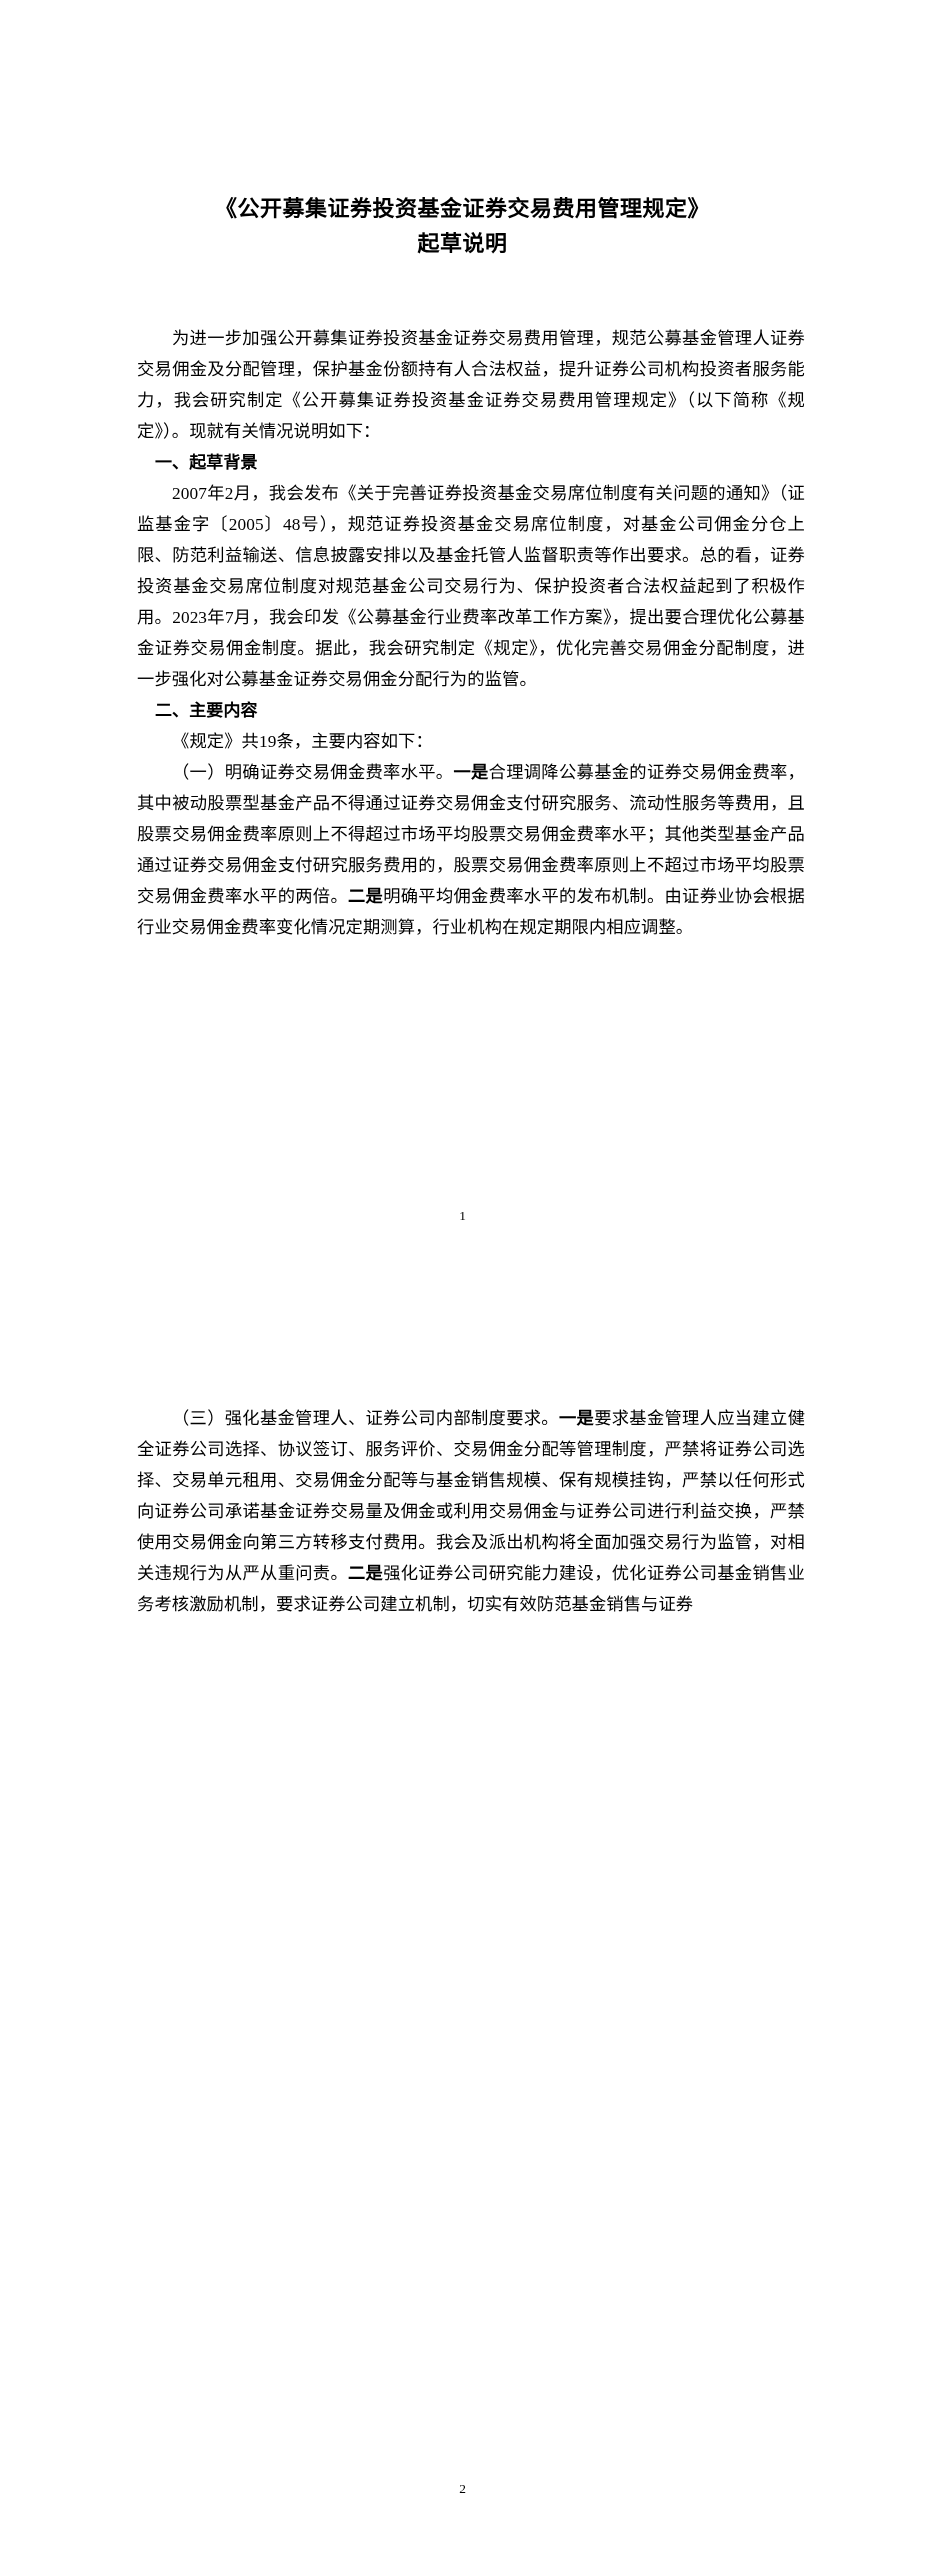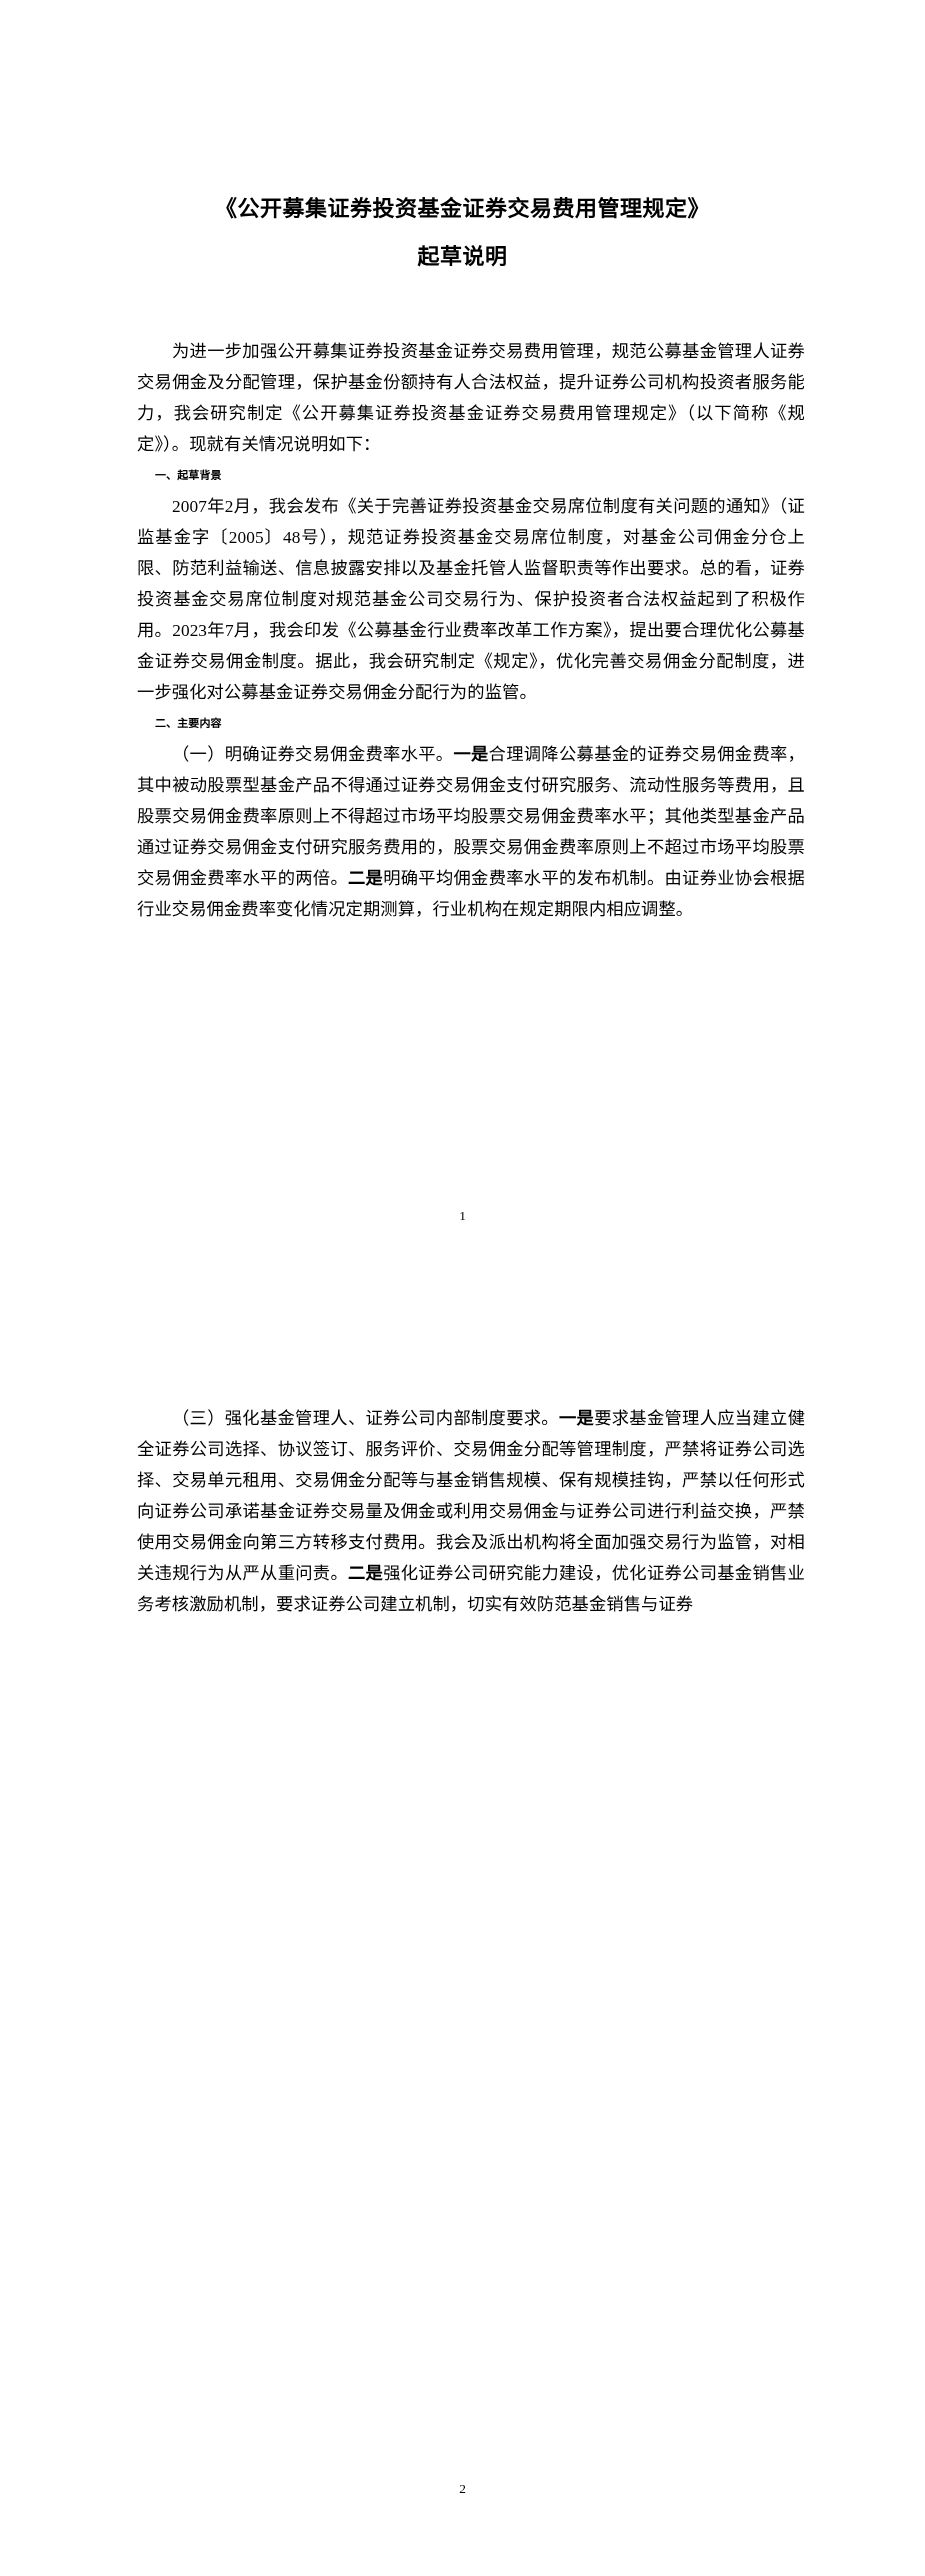--- a/index.html
+++ b/index.html
@@ -31,35 +31,35 @@
 
   .doc-title,
   .doc-subtitle {
     text-align: center;
     font-family: "Liberation Serif", "DejaVu Serif", serif;
     font-weight: bold;
     font-size: 22px;
     line-height: 1.55;
     letter-spacing: 0.5px;
   }
-  .doc-title { margin: 0 0 14px 0; }
+  .doc-title { margin: 0 0 1px 0; }
   .doc-subtitle { margin: 0 0 62px 0; }
 
   p.body-par {
     margin: 0 0 0 17px;
     font-size: 17.3px;
     line-height: 31px;
     text-align: justify;
     text-justify: inter-ideograph;
     text-indent: 35px;
     letter-spacing: 0.1px;
   }
   h2.section-heading {
     margin: 0;
-    font-size: 11px;
+    font-size: 17px;
     line-height: 31px;
     font-weight: bold;
     text-indent: 35px;
     letter-spacing: 0.1px;
   }
   .b { font-weight: bold; }
 
   .page-number {
     position: absolute;
     left: 0;
@@ -84,20 +84,21 @@
     <h2 class="doc-subtitle">起草说明</h2>
 
     <p class="body-par">为进一步加强公开募集证券投资基金证券交易费用管理，规范公募基金管理人证券交易佣金及分配管理，保护基金份额持有人合法权益，提升证券公司机构投资者服务能力，我会研究制定《公开募集证券投资基金证券交易费用管理规定》（以下简称《规定》）。现就有关情况说明如下：</p>
 
     <h2 class="section-heading">一、起草背景</h2>
 
     <p class="body-par">2007年2月，我会发布《关于完善证券投资基金交易席位制度有关问题的通知》（证监基金字〔2005〕48号），规范证券投资基金交易席位制度，对基金公司佣金分仓上限、防范利益输送、信息披露安排以及基金托管人监督职责等作出要求。总的看，证券投资基金交易席位制度对规范基金公司交易行为、保护投资者合法权益起到了积极作用。2023年7月，我会印发《公募基金行业费率改革工作方案》，提出要合理优化公募基金证券交易佣金制度。据此，我会研究制定《规定》，优化完善交易佣金分配制度，进一步强化对公募基金证券交易佣金分配行为的监管。</p>
 
     <h2 class="section-heading">二、主要内容</h2>
 
+    <p class="body-par">《规定》共19条，主要内容如下：</p>
 
     <p class="body-par"><span>（一）明确证券交易佣金费率水平。</span><span class="b">一是</span><span>合理调降公募基金的证券交易佣金费率，其中被动股票型基金产品不得通过证券交易佣金支付研究服务、流动性服务等费用，且股票交易佣金费率原则上不得超过市场平均股票交易佣金费率水平；其他类型基金产品通过证券交易佣金支付研究服务费用的，股票交易佣金费率原则上不超过市场平均股票交易佣金费率水平的两倍。</span><span class="b">二是</span><span>明确平均佣金费率水平的发布机制。由证券业协会根据行业交易佣金费率变化情况定期测算，行业机构在规定期限内相应调整。</span></p>
 
     <div class="page-number pn-1">1</div>
   </section>
 
   <section class="page page-2">
 
 
     <p class="body-par"><span>（三）强化基金管理人、证券公司内部制度要求。</span><span class="b">一是</span><span>要求基金管理人应当建立健全证券公司选择、协议签订、服务评价、交易佣金分配等管理制度，严禁将证券公司选择、交易单元租用、交易佣金分配等与基金销售规模、保有规模挂钩，严禁以任何形式向证券公司承诺基金证券交易量及佣金或利用交易佣金与证券公司进行利益交换，严禁使用交易佣金向第三方转移支付费用。我会及派出机构将全面加强交易行为监管，对相关违规行为从严从重问责。</span><span class="b">二是</span><span>强化证券公司研究能力建设，优化证券公司基金销售业务考核激励机制，要求证券公司建立机制，切实有效防范基金销售与证券</span></p>

